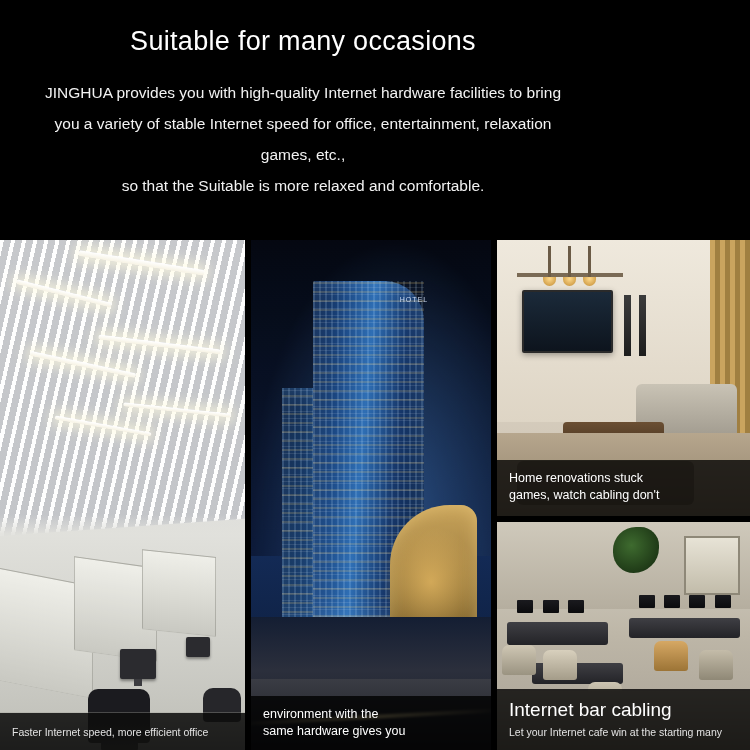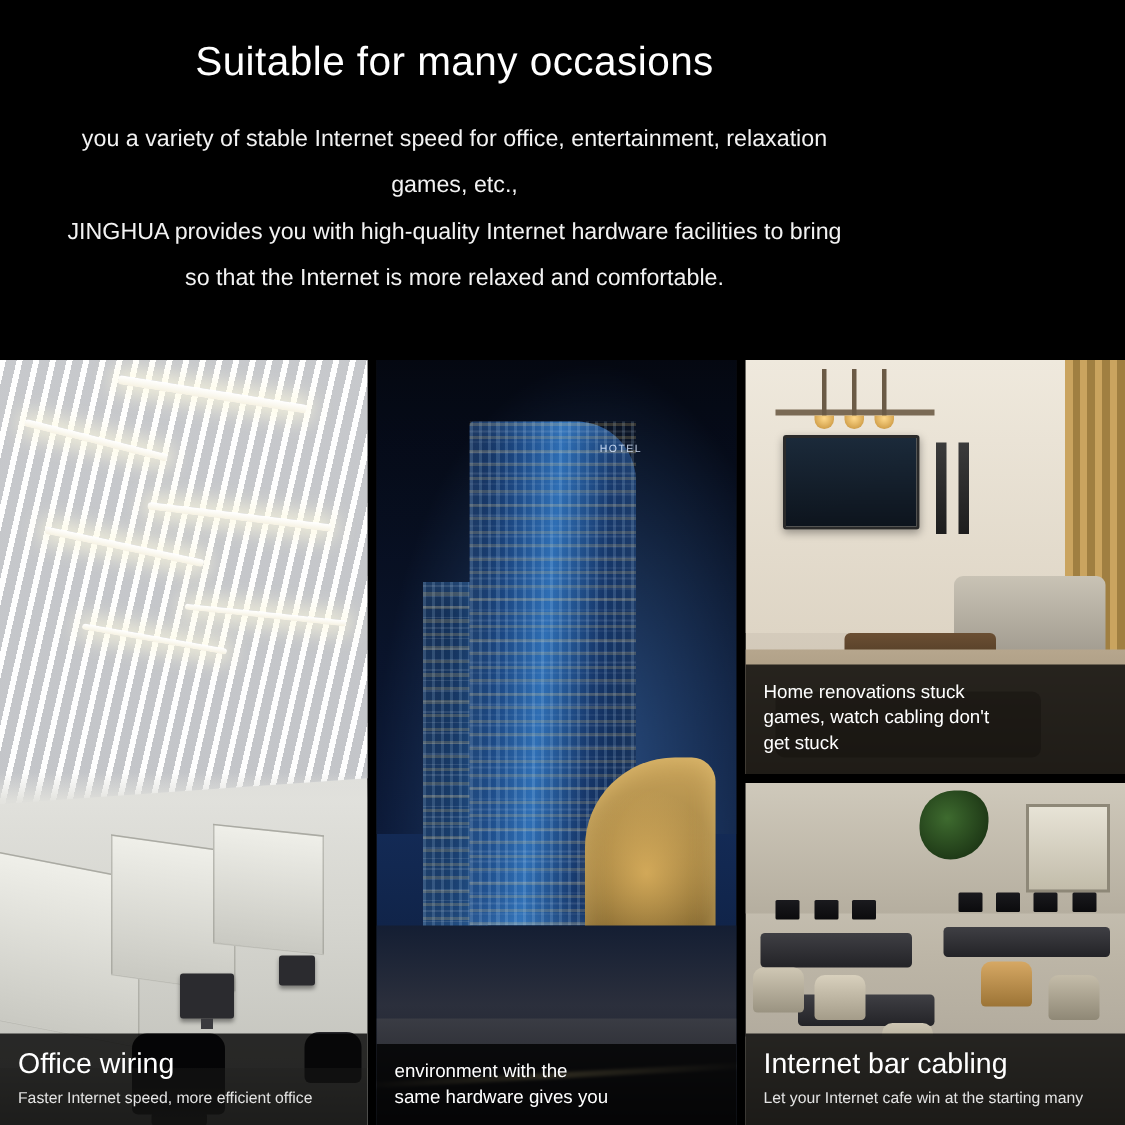--- a/index.html
+++ b/index.html
@@ -322,23 +322,23 @@
   }
 </style>
 </head>
 <body>
 
 <div class="page">
 
   <div class="header">
     <h1>Suitable for many occasions</h1>
     <div class="sub">
+      <span>JINGHUA provides you with high-quality Internet hardware facilities to bring</span>
       <span>you a variety of stable Internet speed for office, entertainment, relaxation games, etc.,</span>
-      <span>JINGHUA provides you with high-quality Internet hardware facilities to bring</span>
-      <span>so that the Internet is more relaxed and comfortable.</span>
+      <span>so that the Suitable is more relaxed and comfortable.</span>
     </div>
   </div>
 
   <div class="gallery">
 
     <div class="col col-office">
       <div class="office-photo">
         <div class="office-ceiling"></div>
         <div class="office-light ol1"></div>
         <div class="office-light ol2"></div>
@@ -351,21 +351,20 @@
           <div class="cube cb2"></div>
           <div class="cube cb3"></div>
           <div class="monitor mon1"></div>
           <div class="monitor mon2"></div>
           <div class="chair ch1"></div>
           <div class="chair ch2"></div>
           <div class="office-floor"></div>
         </div>
       </div>
       <div class="caption-bar">
-        <div class="caption-title">Office wiring</div>
         <div class="caption-sub">Faster Internet speed, more efficient office</div>
       </div>
     </div>
 
     <div class="col col-hotel">
       <div class="hotel-photo">
         <div class="hotel-sky"></div>
         <div class="tower tw-left">
           <div class="windows"></div>
           <div class="lit"></div>
@@ -401,21 +400,20 @@
           <div class="home-speaker hs2"></div>
           <div class="home-curtain"></div>
           <div class="home-sofa"></div>
           <div class="home-table"></div>
           <div class="home-floor"></div>
           <div class="home-rug"></div>
         </div>
         <div class="home-caption">
           <p>Home renovations stuck</p>
           <p>games, watch cabling don't</p>
-          <p>get stuck</p>
         </div>
       </div>
 
       <div class="col col-bar">
         <div class="bar-photo">
           <div class="bar-wall"></div>
           <div class="bar-window"></div>
           <div class="bar-plant"></div>
           <div class="bar-mon bm1"></div>
           <div class="bar-mon bm2"></div>

